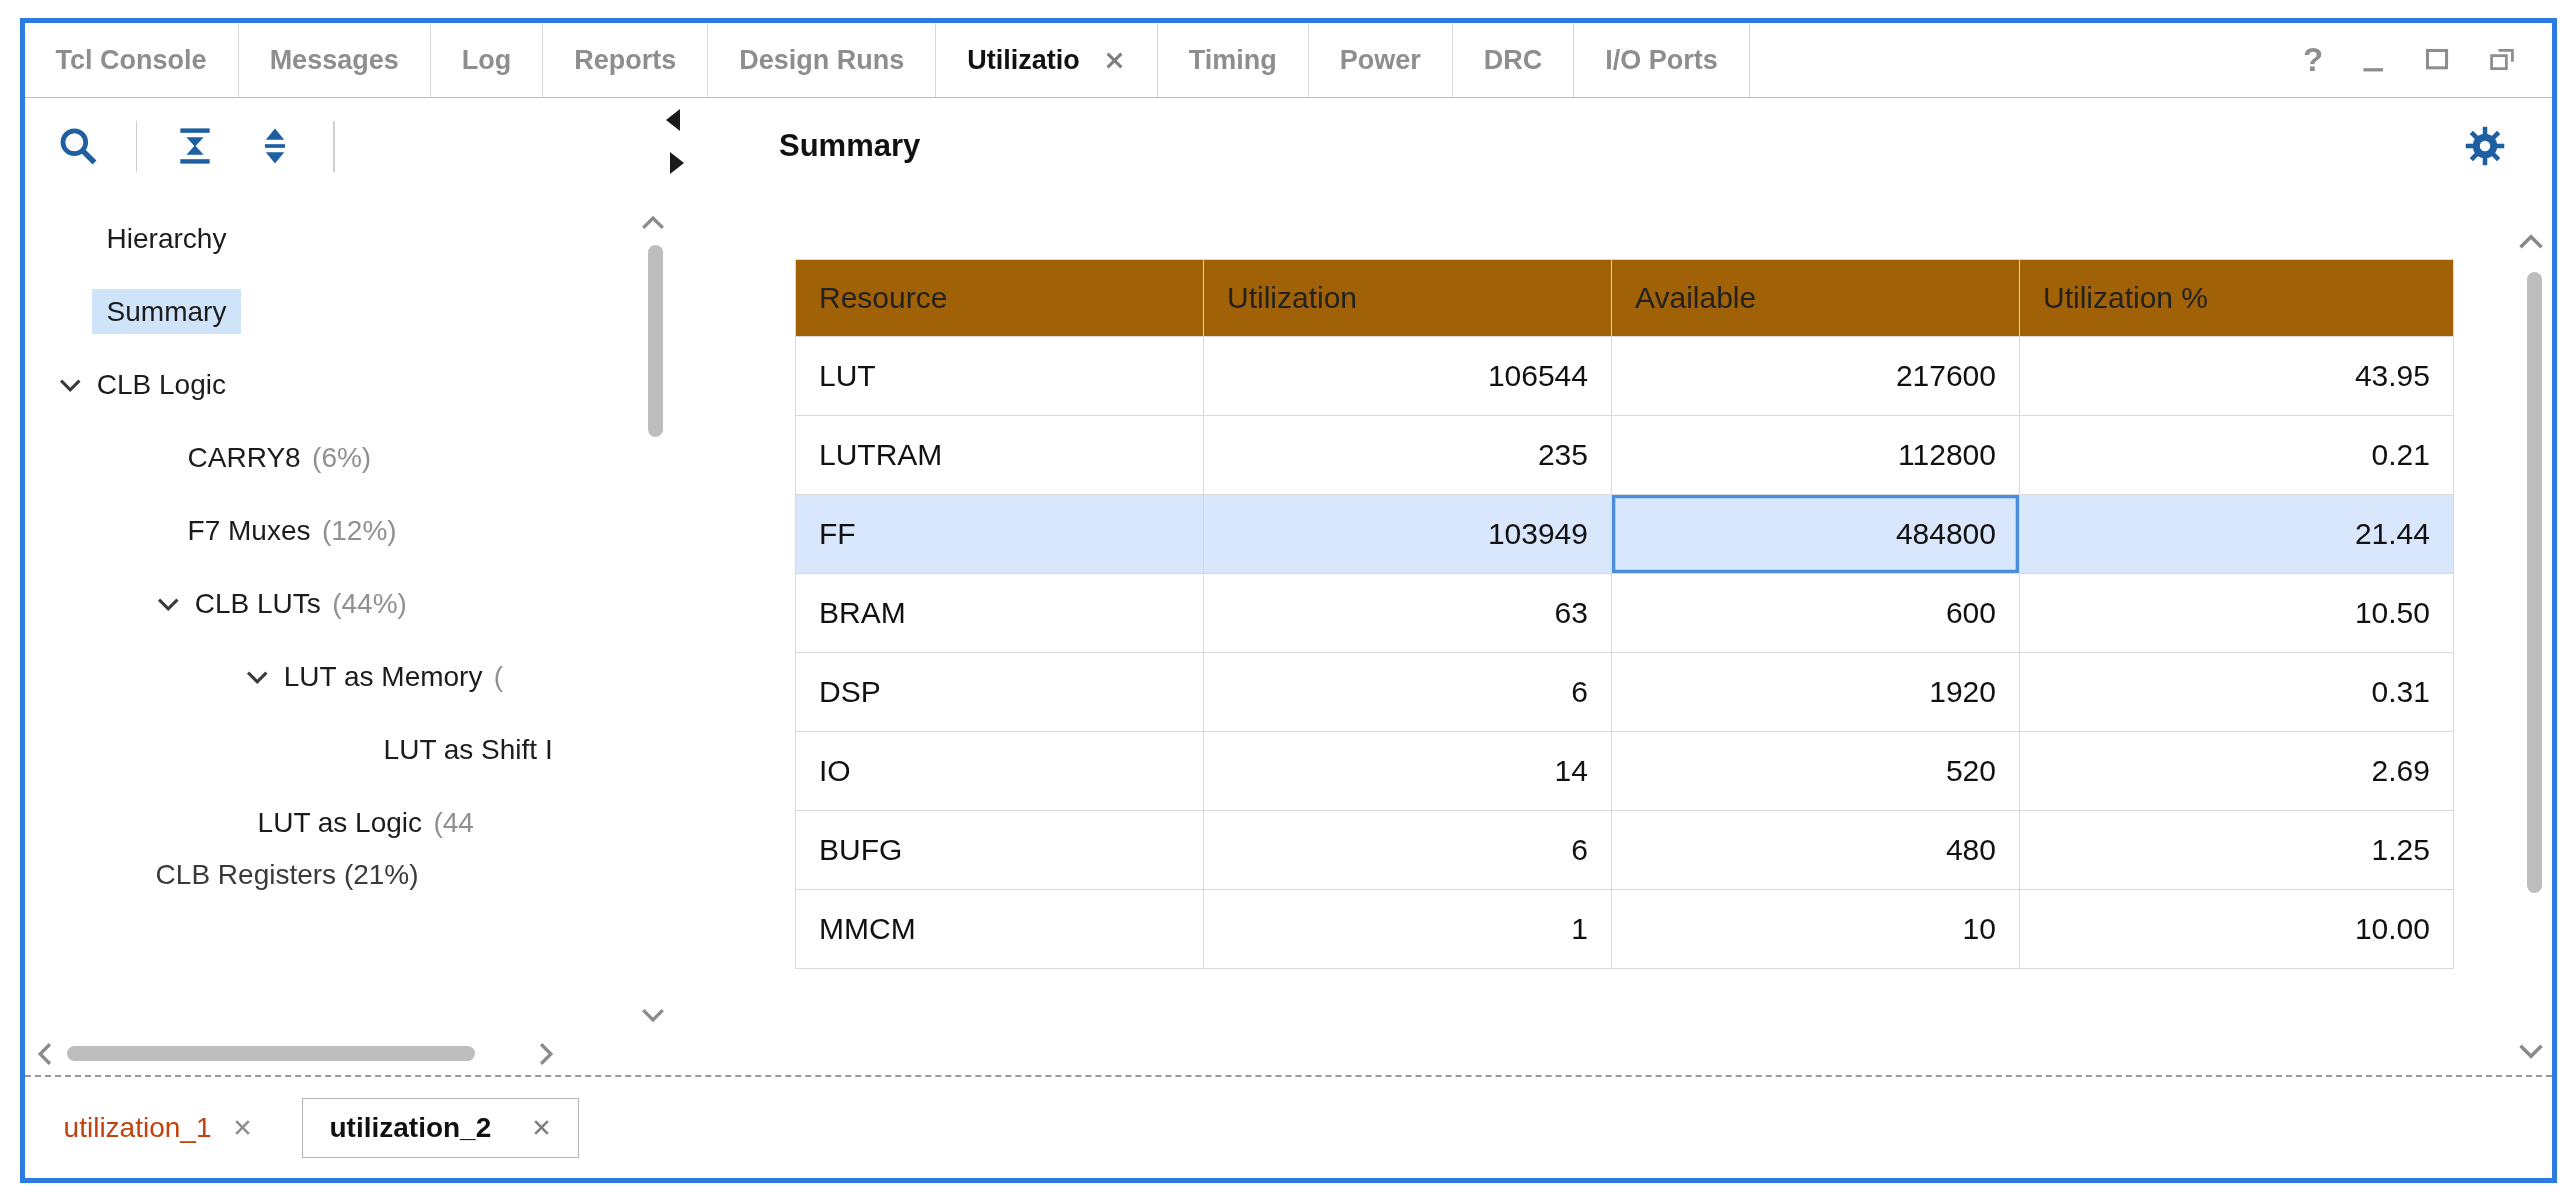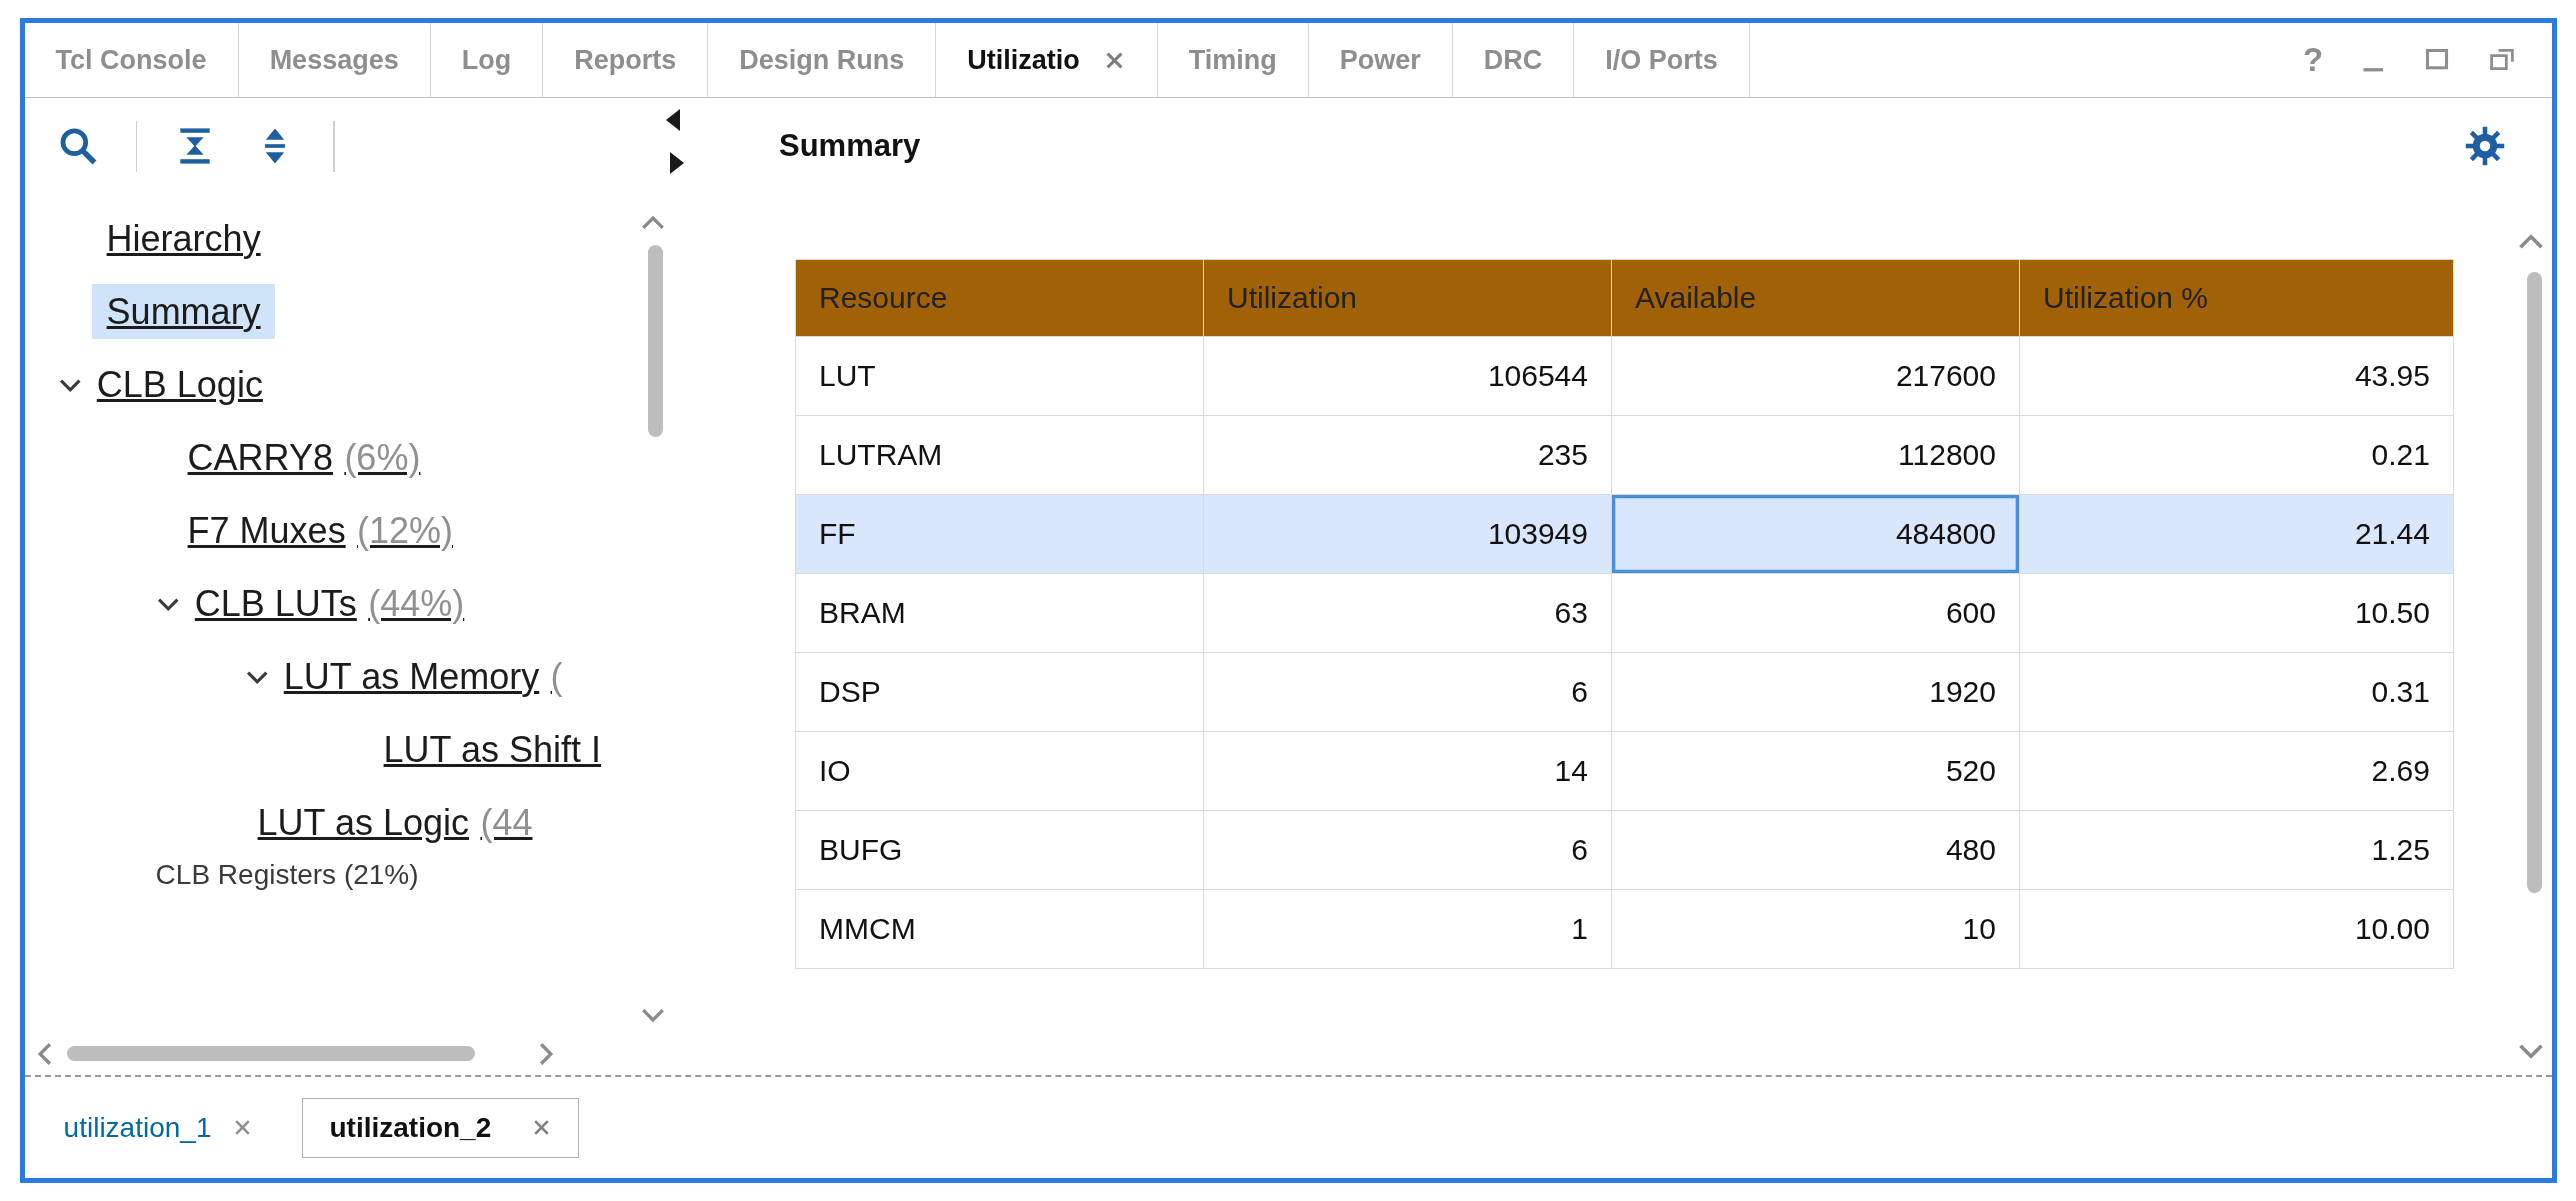--- a/index.html
+++ b/index.html
@@ -22,21 +22,21 @@
   .wc-help { font-size: 33px; font-weight: bold; color: #8e8e8e; }
 
   
   .body { flex: 1 1 auto; display: flex; min-height: 0; }
 
   
   .left { flex: 0 0 645px; position: relative; display: flex; flex-direction: column; min-height: 0; }
   .left-toolbar { flex: 0 0 96px; display: flex; align-items: center; padding-left: 31px; gap: 36px; }
   .vdiv { width: 1.6px; height: 51px; background: #cfcfcf; }
   .tree { flex: 1 1 auto; overflow: hidden; padding-top: 8.2px; }
-  .titem { height: 73px; display: flex; align-items: center; font-size: 36px; color: #1c1c1c; white-space: nowrap; text-decoration: underline; }
+  .titem { height: 73px; display: flex; align-items: center; font-size: 28px; color: #1c1c1c; white-space: nowrap; }
   .titem .chev { margin-right: 14.7px; flex: 0 0 auto; }
   .tipct { color: #909090; margin-left: 11.4px; }
   .tilab.sel { background: #cfe3f9; padding: 6.5px 14.7px; margin-left: -14.7px; border-radius: 1.6px; }
   .titem-clipped { height: 31px; overflow: hidden; font-size: 28px; color: #3a3a3a; padding-left: 131px; white-space: nowrap; }
 
   
   .sb-thumb-v { position: absolute; width: 14.7px; background: #bdbdbd; border-radius: 8.2px; }
   .sb-thumb-h { height: 14.7px; background: #bdbdbd; border-radius: 8.2px; }
   .sb-arrow { position: absolute; }
   .hsb { position: absolute; left: 11.4px; bottom: 8.2px; display: flex; align-items: center; gap: 13px; }
@@ -62,21 +62,21 @@
   .util-table th { height: 77px; background: #a16207; font-weight: normal; color: #222;
                    text-align: left; padding-left: 23px; border: 1.6px solid #dadada; }
   .util-table td { height: 79px; border: 1.6px solid #dadada; padding: 0 23px; }
   .util-table td.num { text-align: right; }
   .util-table tr.row-sel td { background: #d9e7fc; }
   .util-table td.cell-sel { box-shadow: inset 0 0 0 3.3px #4a8ddc; }
 
   
   .bottombar { flex: 0 0 103px; border-top: 2.4px dashed #9a9a9a; display: flex; align-items: center;
                padding-left: 39px; gap: 49px; }
-  .doc-tab { display: flex; align-items: center; gap: 21px; font-size: 28px; color: #0369a1; cursor: default; }
+  .doc-tab { display: flex; align-items: center; gap: 21px; font-size: 28px; color: #c2410c; cursor: default; }
   .doc-tab.active { color: #111; font-weight: bold; border: 1.6px solid #b3b3b3; background: #fff; padding: 13px 26px; gap: 40px; }
 </style>
 </head>
 <body>
 
 <div class="window">
 
   <div class="tabbar">
     <div class="tab">
         <span>Tcl Console</span>

